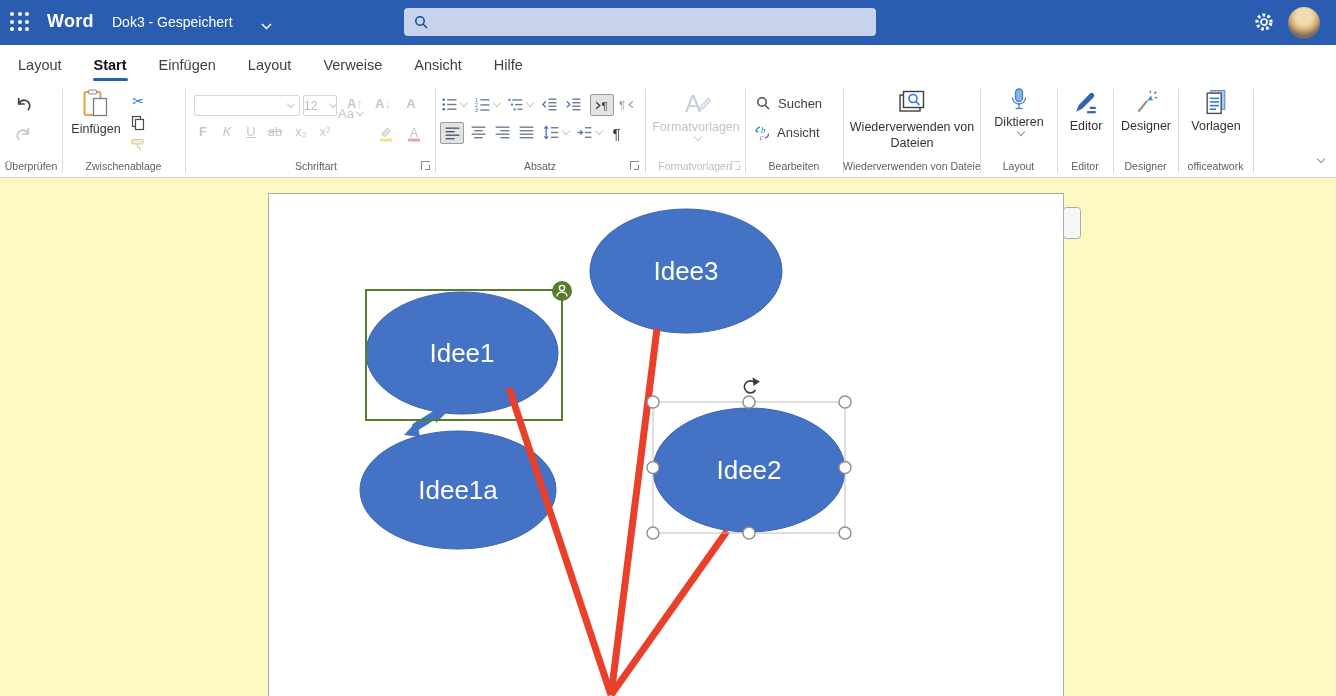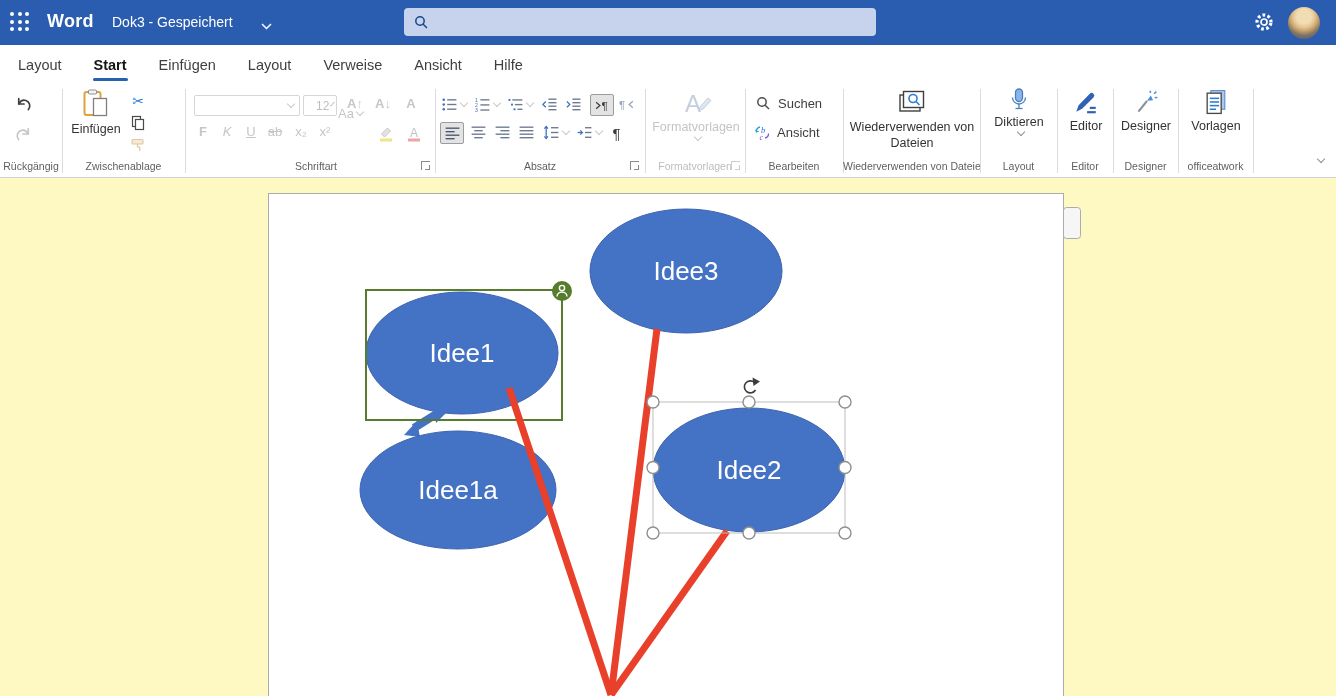--- a/index.html
+++ b/index.html
@@ -180,21 +180,21 @@
         <path d="M4.5 3.5 V8.5 H9.5" fill="none" stroke="currentColor" stroke-width="1.6" stroke-linecap="round"></path>
         <path d="M4.7 8.3 C6 5.8 8.6 4.4 11.2 5.2 A5.3 5.3 0 0 1 13.6 13.8" fill="none" stroke="currentColor" stroke-width="1.6" stroke-linecap="round"></path>
       </svg>
     </button>
     <button class="ib" style="left:8px;top:36px;width:30px;height:26px;color:#c6c6c6">
       <svg width="19" height="19" viewBox="0 0 18 18" style="transform:scaleX(-1)">
         <path d="M4.5 3.5 V8.5 H9.5" fill="none" stroke="currentColor" stroke-width="1.6" stroke-linecap="round"></path>
         <path d="M4.7 8.3 C6 5.8 8.6 4.4 11.2 5.2 A5.3 5.3 0 0 1 13.6 13.8" fill="none" stroke="currentColor" stroke-width="1.6" stroke-linecap="round"></path>
       </svg>
     </button>
-    <div class="glabel" style="left:0;width:62px">Rückgängig</div>
+    <div class="glabel" style="left:0;width:62px">Überprüfen</div>
 
     <button class="bigbtn" style="left:70px;top:4px;width:52px">
       <svg width="26" height="30" viewBox="0 0 26 30">
         <rect x="1.5" y="3" width="16" height="23" rx="2" fill="#fff" stroke="#e0a23e" stroke-width="2"></rect>
         <rect x="5.5" y="1" width="8" height="4" rx="1" fill="#f3f3f3" stroke="#8f8f8f"></rect>
         <rect x="10.5" y="9.5" width="13" height="17" fill="#fff" stroke="#7f7f7f" stroke-width="1.3"></rect>
       </svg>
       <span>Einfügen</span>
     </button>
     <button class="ib" style="left:127px;top:6px;width:22px;height:20px;color:#2b7cd3;font-size:14px">
@@ -210,21 +210,21 @@
       <svg width="16" height="16" viewBox="0 0 16 16">
         <rect x="2" y="2.5" width="11" height="4.5" rx="1" fill="#eed9b4" stroke="#c59a56" stroke-width="1.1"></rect>
         <path d="M7.5 7 v3 h2.2 v4" fill="none" stroke="#c59a56" stroke-width="1.2"></path>
       </svg>
     </button>
     <div class="glabel" style="left:62px;width:123px">Zwischenablage</div>
 
     <div class="ib" style="left:194px;top:10px;width:106px;height:21px;border:1px solid #d6d6d6;justify-content:flex-end;padding-right:5px">
       <i class="chev pale"></i>
     </div>
-    <div class="ib" style="left:303px;top:10px;width:34px;height:21px;border:1px solid #d6d6d6;color:#bdbdbd;font-size:12px;justify-content:space-between;padding:0 12px">
+    <div class="ib" style="left:303px;top:10px;width:34px;height:21px;border:1px solid #d6d6d6;color:#bdbdbd;font-size:12px;justify-content:space-between;padding:0 0">
       <span>12</span>
       <i class="chev pale"></i>
     </div>
     <button class="ib fmt" style="left:344px;top:11px;font-weight:700">A↑</button>
     <button class="ib fmt" style="left:372px;top:11px;font-weight:700">A↓</button>
     <button class="ib fmt" style="left:400px;top:11px;font-weight:700">A</button>
 
     <button class="ib fmt" style="left:192px;top:39px;font-weight:700">F</button>
     <button class="ib fmt" style="left:216px;top:39px;font-style:italic">K</button>
     <button class="ib fmt" style="left:240px;top:39px;text-decoration:underline">U</button>

